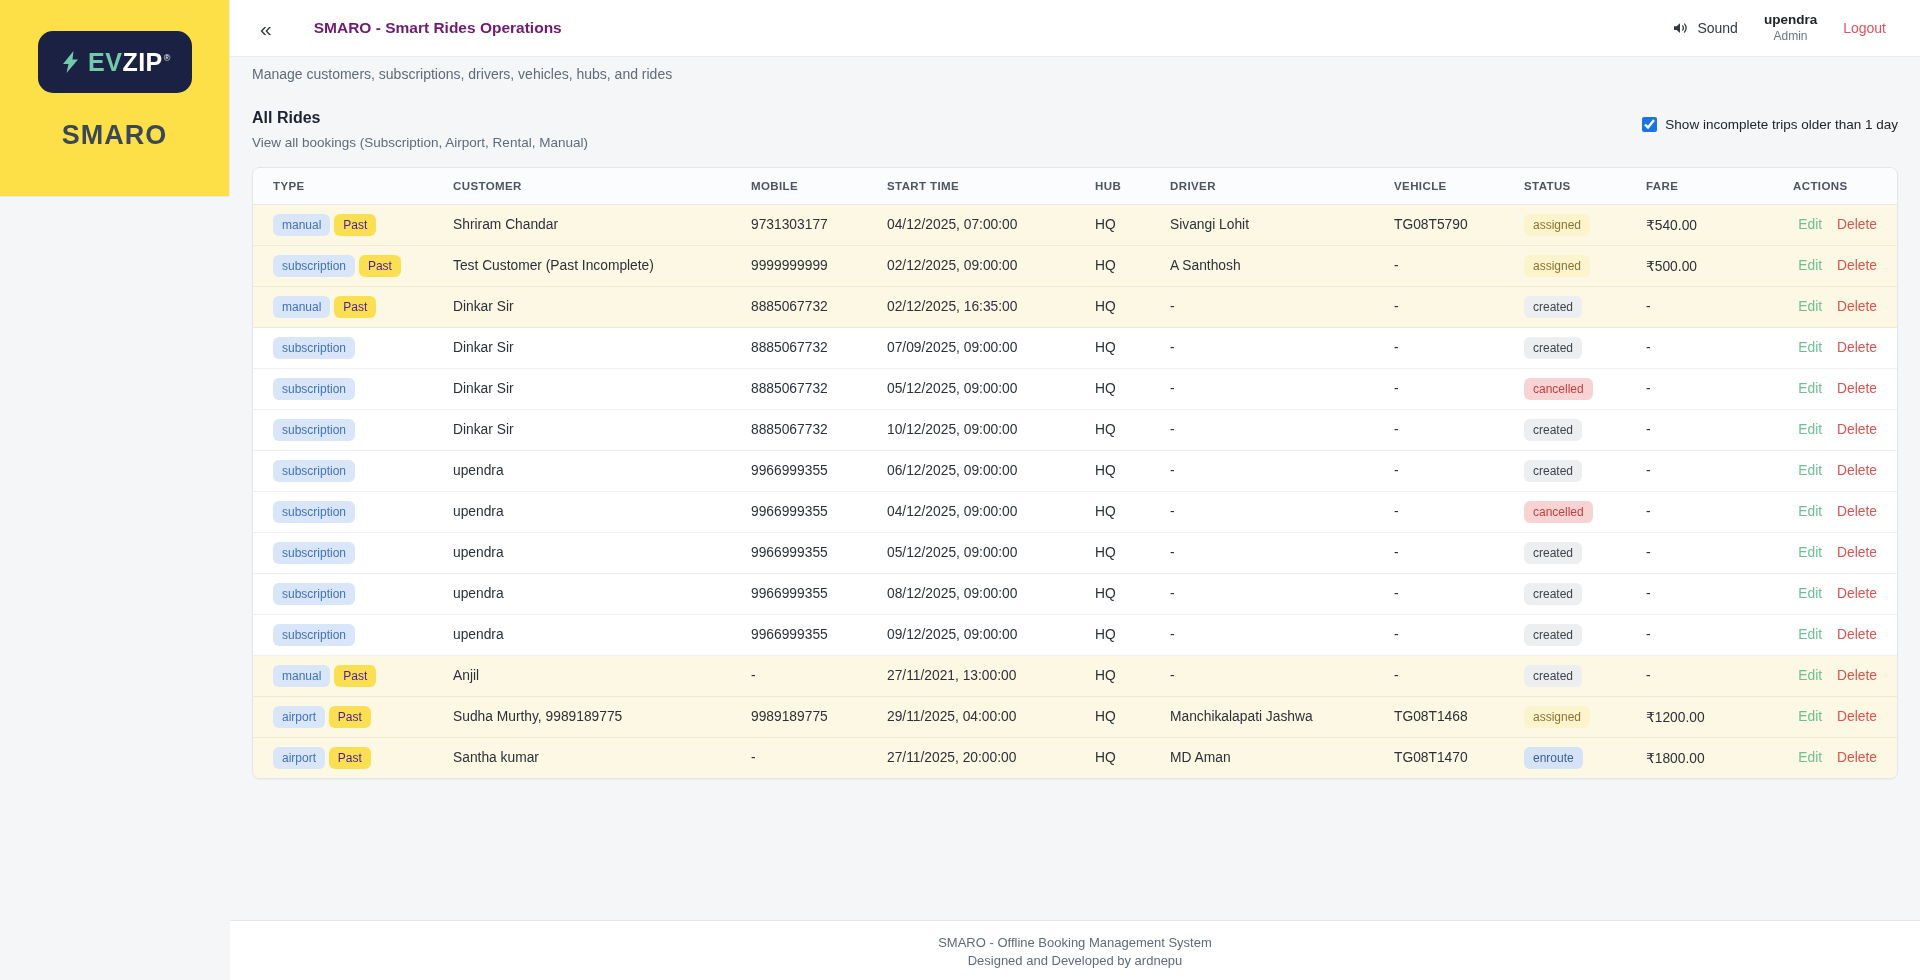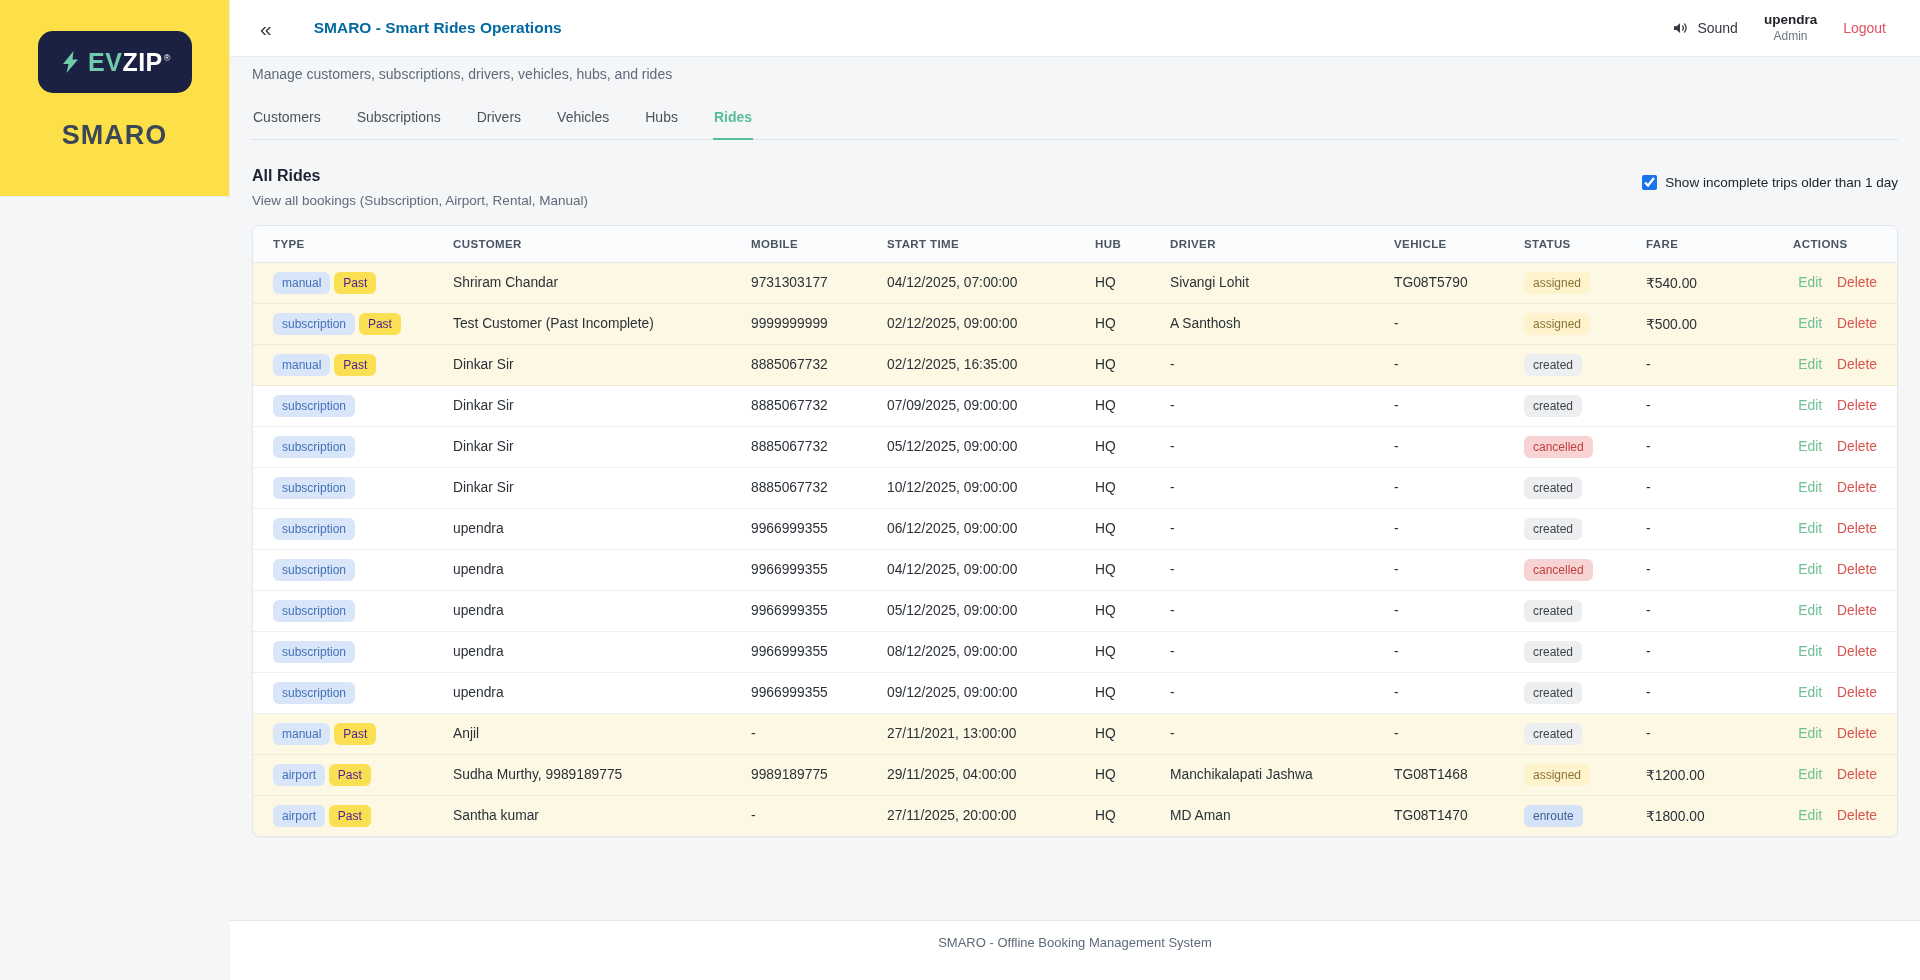--- a/index.html
+++ b/index.html
@@ -40,21 +40,21 @@
   
   .main { flex:1; display:flex; flex-direction:column; height:980px; }
   .topbar {
     height:57px; background:#ffffff; border-bottom:1px solid #e9ecef;
     display:flex; align-items:center; padding:0 34px 0 26px; gap:26px;
   }
   .collapse-btn {
     background:none; border:none; font-size:21px; color:#343a40; cursor:pointer;
     line-height:1; padding:0 4px;
   }
-  .topbar-title { font-size:15.5px; font-weight:700; color:#0369a1; margin-left:12px; }
+  .topbar-title { font-size:15.5px; font-weight:700; color:#701a75; margin-left:12px; }
   .topbar-spacer { flex:1; }
   .sound-btn {
     background:none; border:none; display:flex; align-items:center; gap:8px;
     font-size:14px; color:#343a40; cursor:pointer; font-family:inherit;
   }
   .user-block { display:flex; flex-direction:column; align-items:center; line-height:1.25; }
   .user-name { font-size:13.5px; font-weight:700; color:#212529; }
   .user-role { font-size:12px; color:#6c757d; }
   .logout-btn {
     background:none; border:none; font-size:14px; color:#e25160; cursor:pointer; font-family:inherit;
@@ -157,28 +157,20 @@
     <div class="user-block">
       <span class="user-name">upendra</span>
       <span class="user-role">Admin</span>
     </div>
     <button class="logout-btn">Logout</button>
   </header>
 
   <div class="content">
     <p class="page-subtitle">Manage customers, subscriptions, drivers, vehicles, hubs, and rides</p>
 
-    <nav class="tabs">
-      <button class="tab">Customers</button>
-      <button class="tab">Subscriptions</button>
-      <button class="tab">Drivers</button>
-      <button class="tab">Vehicles</button>
-      <button class="tab">Hubs</button>
-      <button class="tab active">Rides</button>
-    </nav>
 
     <div class="section-head">
       <div>
         <div class="section-title">All Rides</div>
         <div class="section-subtitle">View all bookings (Subscription, Airport, Rental, Manual)</div>
       </div>
       <label class="filter-check">
         <input type="checkbox" checked="" style="">
         <span>Show incomplete trips older than 1 day</span>
       </label>
@@ -492,14 +484,15 @@
       <a class="edit-link">Edit</a><a class="delete-link">Delete</a>
     </td>
   </tr>
 </tbody>
       </table>
     </div>
   </div>
 
   <footer class="footer">
     <div>SMARO - Offline Booking Management System</div>
+    <div>Designed and Developed by ardnepu</div>
   </footer>
 </div>
 
 </body></html>

